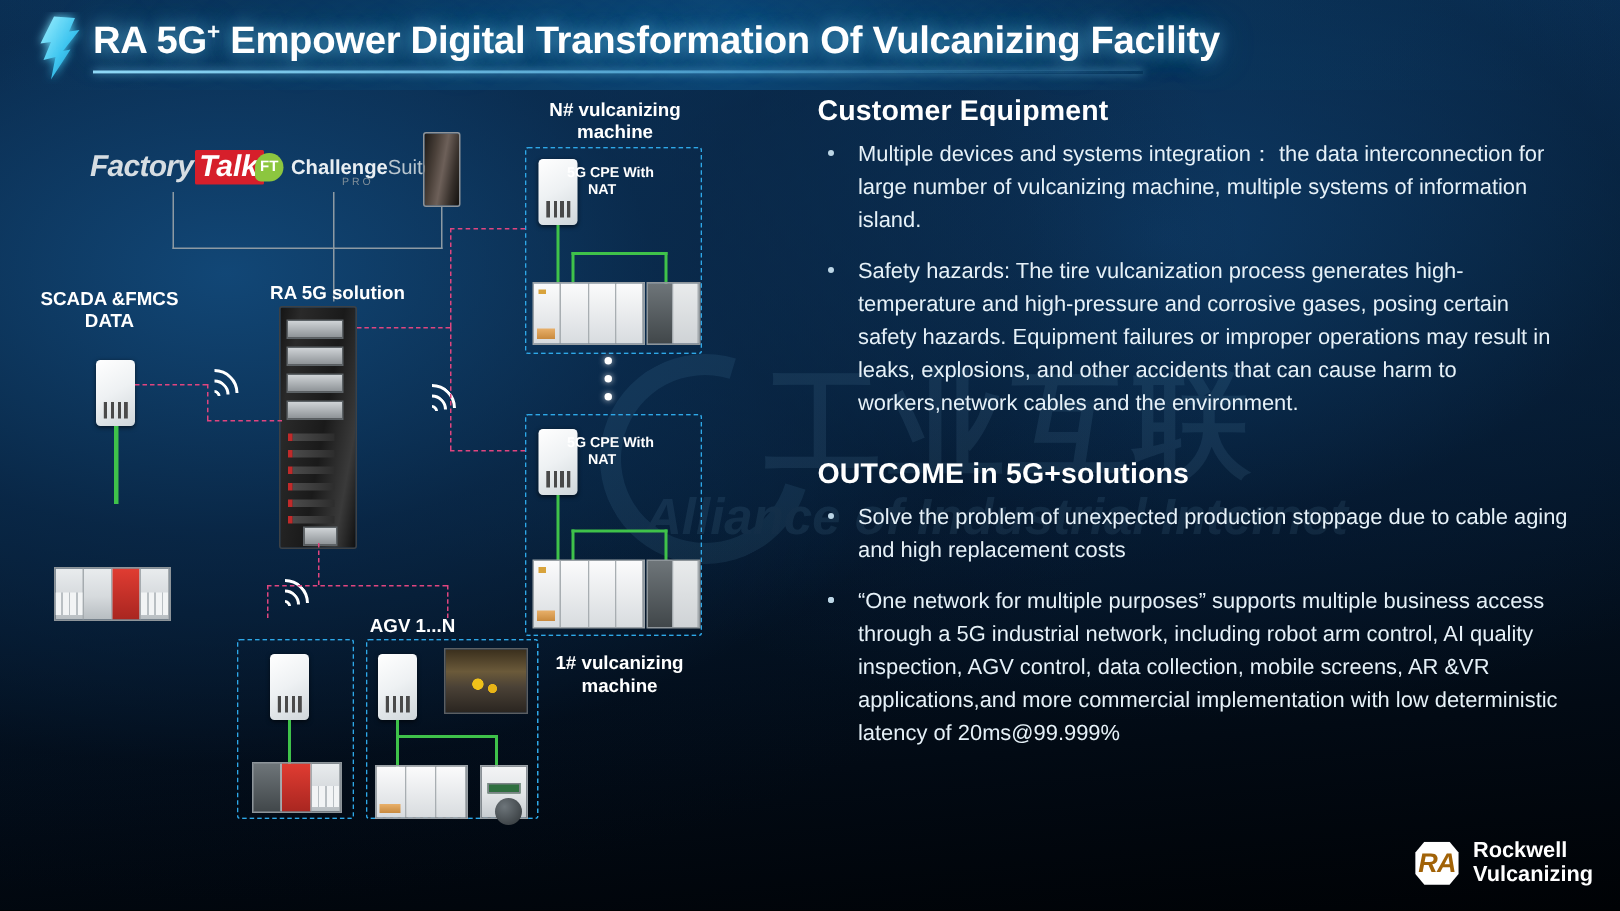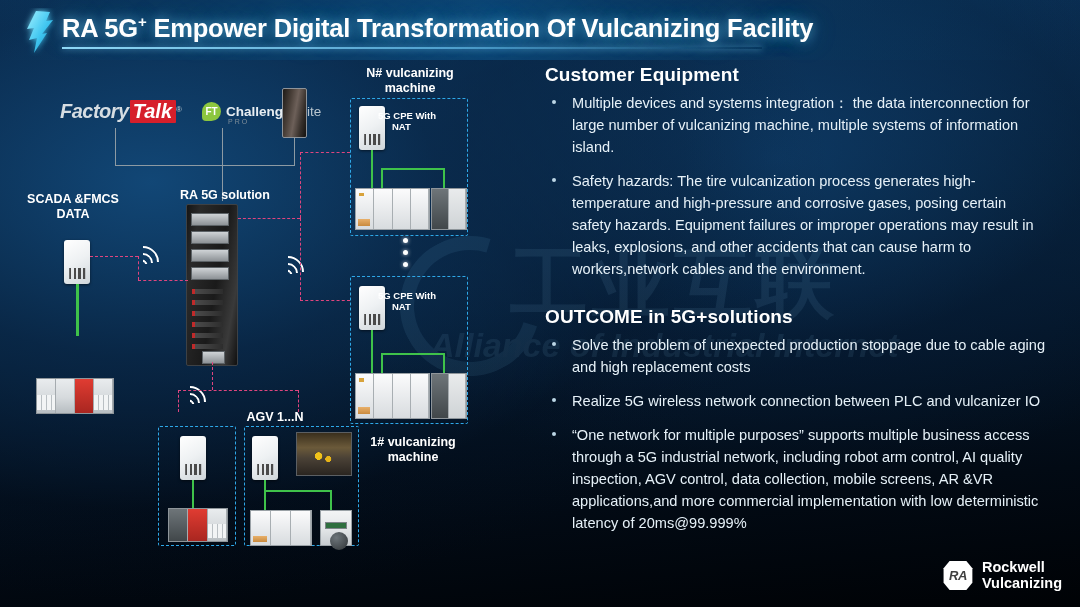--- a/index.html
+++ b/index.html
@@ -103,21 +103,21 @@
     font-size: 20px; font-weight: bold; font-style: italic; color: #ffffff;
     background: #d61f2b; padding: 0 4px 1px 3px; margin-left: 1px;
     border-radius: 1px;
   }
   .ft-tm { font-size: 8px; color: #c8d2d8; vertical-align: super; }
   .isuite { position: absolute; left: 170px; top: 44px; display: flex; align-items: center; gap: 5px; }
   .ft-badge {
     width: 19px; height: 19px; border-radius: 50% 50% 50% 4px;
     background: #8cc63f; color: #ffffff;
     font-size: 10px; font-weight: bold;
-    display: flex; align-items: center; justify-content: center; margin-left: 32px;
+    display: flex; align-items: center; justify-content: center;
   }
   .isuite-txt { font-size: 13.5px; color: #e8eef2; white-space: nowrap; }
   .isuite-txt b { font-weight: bold; }
   .isuite-txt span { color: #b9c6cf; }
   .isuite-pro {
     position: absolute; left: 228px; top: 60px;
     font-size: 7px; color: #7f8e99; letter-spacing: 2px;
   }
 
   
@@ -254,21 +254,21 @@
   }
 
   
   .rockwell { position: absolute; right: 18px; bottom: 16px; display: flex; align-items: center; gap: 9px; }
   .rw-mark {
     width: 30px; height: 30px; position: relative;
     background: #ffffff;
     clip-path: polygon(22% 2%, 78% 2%, 98% 26%, 98% 74%, 78% 98%, 22% 98%, 2% 74%, 2% 26%);
     display: flex; align-items: center; justify-content: center;
   }
-  .rw-mark b { color: #404040; font-size: 13px; font-style: italic; font-weight: bold; letter-spacing: -0.5px; }
+  .rw-mark b { color: #a16207; font-size: 18px; font-style: italic; font-weight: bold; letter-spacing: -0.5px; }
   .rw-txt { color: #ffffff; font-size: 14.5px; font-weight: bold; line-height: 15.5px; }
 </style>
 </head>
 <body>
 
 <div id="slide">
 
   <div class="titlebar">
     <svg class="title-glow-icon" viewBox="0 0 40 48">
       <defs>
@@ -473,21 +473,21 @@
   <div class="rightcol">
     <div class="sect-head">Customer Equipment</div>
     <ul class="bullets">
       <li><span class="dot"></span><span>Multiple devices and systems integration： the data interconnection for large number of vulcanizing machine, multiple systems of information island.</span></li>
       <li><span class="dot"></span><span>Safety hazards: The tire vulcanization process generates high-temperature and high-pressure and corrosive gases, posing certain safety hazards. Equipment failures or improper operations may result in leaks, explosions, and other accidents that can cause harm to workers,network cables and the environment.</span></li>
     </ul>
     <div class="gap-between"></div>
     <div class="sect-head">OUTCOME in 5G+solutions</div>
     <ul class="bullets">
       <li><span class="dot"></span><span>Solve the problem of unexpected production stoppage due to cable aging and high replacement costs</span></li>
-      <li><span class="dot"></span><span>Realize 5G wireless network connection between PLC and vulcanizer IO</span></li>
+      <li><span class="dot"></span></li>
       <li><span class="dot"></span><span>“One network for multiple purposes” supports multiple business access through a 5G industrial network, including robot arm control, AI quality inspection, AGV control, data collection, mobile screens, AR &amp;VR applications,and more commercial implementation with low deterministic latency of 20ms@99.999%</span></li>
     </ul>
   </div>
 
   <div class="rockwell">
     <div class="rw-mark">
         <b>RA</b>
       </div>
     <div class="rw-txt">
       <span>Rockwell</span><br>

